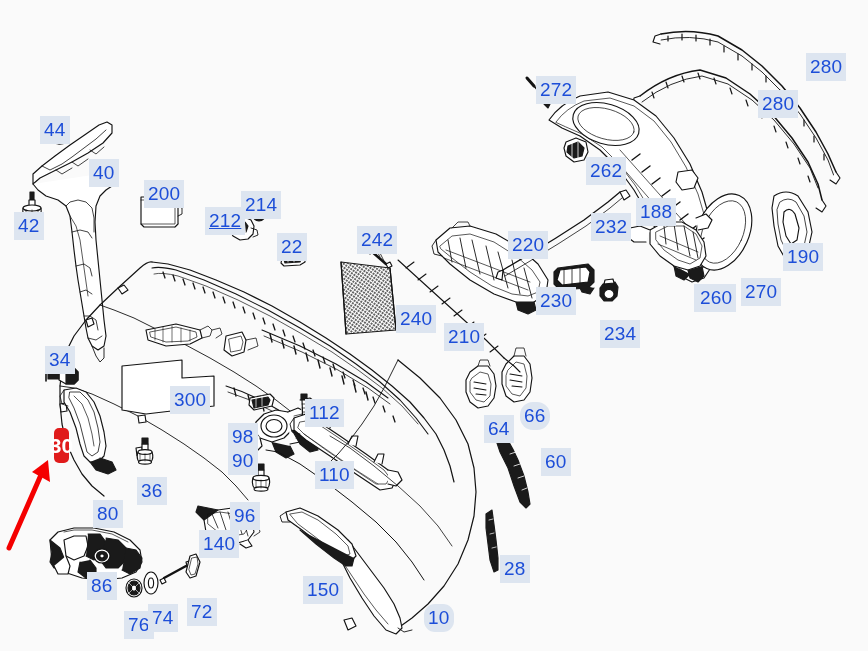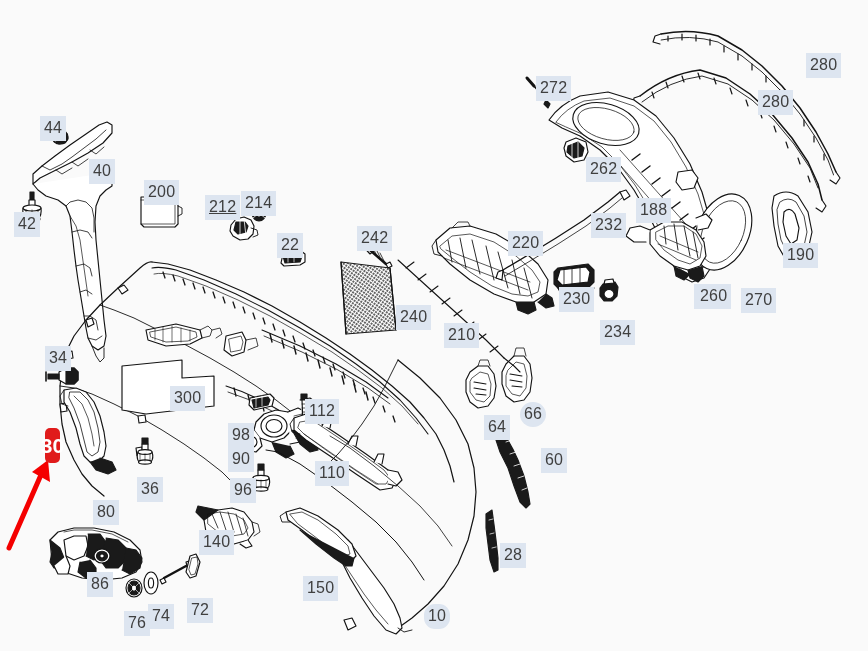--- a/index.html
+++ b/index.html
@@ -15,22 +15,22 @@
     overflow:hidden;
   }
   #artwork{
     position:absolute;
     left:0;top:0;
     width:868px;height:651px;
   }
   .callout{
     position:absolute;
     background:#dde5f0;
-    color:#404040;
-    font-size:16px;
+    color:#1d4ed8;
+    font-size:19px;
     font-weight:400;
     line-height:1;
     padding:4px 4px 5px 4px;
     letter-spacing:0.2px;
     white-space:nowrap;
     font-family:"Liberation Sans", sans-serif;
     user-select:none;
   }
   .badge-highlight{
     position:absolute;
@@ -523,56 +523,56 @@
       </g>
 
     </g>
   </svg>
 
   <svg id="pointer-arrow" viewBox="0 0 110 180" xmlns="http://www.w3.org/2000/svg">
     <line x1="9" y1="128" x2="44" y2="48" stroke="#f40000" stroke-width="5" stroke-linecap="round"></line>
     <path d="M48,40 L50,62 L32,52 Z" fill="#f40000"></path>
   </svg>
 
-  <div class="badge-highlight" style="left:45px;top:428px;width:15px;height:35px;">30</div>
+  <div class="badge-highlight" style="left:54px;top:428px;width:15px;height:35px;">30</div>
 
   <div class="callout" style="left:40px;top:116px;">44</div>
   <div class="callout" style="left:89px;top:159px;">40</div>
   <div class="callout" style="left:14px;top:212px;">42</div>
   <div class="callout" style="left:144px;top:180px;">200</div>
-  <div class="callout" style="left:205px;top:195px;text-decoration:underline;">212</div>
+  <div class="callout" style="left:205px;top:207px;text-decoration:underline;">212</div>
   <div class="callout" style="left:241px;top:191px;">214</div>
   <div class="callout" style="left:277px;top:233px;">22</div>
   <div class="callout" style="left:357px;top:226px;">242</div>
   <div class="callout" style="left:396px;top:305px;">240</div>
   <div class="callout" style="left:444px;top:323px;">210</div>
   <div class="callout" style="left:508px;top:231px;">220</div>
   <div class="callout" style="left:591px;top:213px;">232</div>
-  <div class="callout" style="left:559px;top:287px;">230</div>
+  <div class="callout" style="left:536px;top:287px;">230</div>
   <div class="callout" style="left:600px;top:312px;margin-top:8px;">234</div>
   <div class="callout" style="left:536px;top:76px;">272</div>
   <div class="callout" style="left:586px;top:157px;">262</div>
   <div class="callout" style="left:806px;top:53px;">280</div>
   <div class="callout" style="left:758px;top:90px;">280</div>
   <div class="callout" style="left:636px;top:198px;">188</div>
   <div class="callout" style="left:783px;top:243px;">190</div>
   <div class="callout" style="left:694px;top:284px;padding-left:6px;">260</div>
-  <div class="callout" style="left:741px;top:288px;">270</div>
+  <div class="callout" style="left:741px;top:278px;">270</div>
   <div class="callout" style="left:45px;top:346px;">34</div>
   <div class="callout" style="left:170px;top:386px;">300</div>
   <div class="callout" style="left:137px;top:477px;">36</div>
   <div class="callout" style="left:228px;top:423px;">98</div>
   <div class="callout" style="left:228px;top:447px;">90</div>
-  <div class="callout" style="left:230px;top:478px;">96</div>
+  <div class="callout" style="left:230px;top:502px;">96</div>
   <div class="callout" style="left:305px;top:399px;">112</div>
   <div class="callout" style="left:315px;top:461px;">110</div>
   <div class="callout" style="left:484px;top:415px;">64</div>
   <div class="callout" style="left:520px;top:402px;border-radius:13px;">66</div>
   <div class="callout" style="left:528px;top:448px;margin-left:13px;">60</div>
-  <div class="callout" style="left:500px;top:543px;">28</div>
+  <div class="callout" style="left:500px;top:555px;">28</div>
   <div class="callout" style="left:93px;top:500px;">80</div>
   <div class="callout" style="left:87px;top:572px;">86</div>
   <div class="callout" style="left:124px;top:611px;">76</div>
   <div class="callout" style="left:148px;top:604px;">74</div>
   <div class="callout" style="left:187px;top:598px;">72</div>
   <div class="callout" style="left:199px;top:530px;">140</div>
   <div class="callout" style="left:303px;top:576px;">150</div>
   <div class="callout" style="left:424px;top:604px;border-radius:11px;">10</div>
 
 </div>

